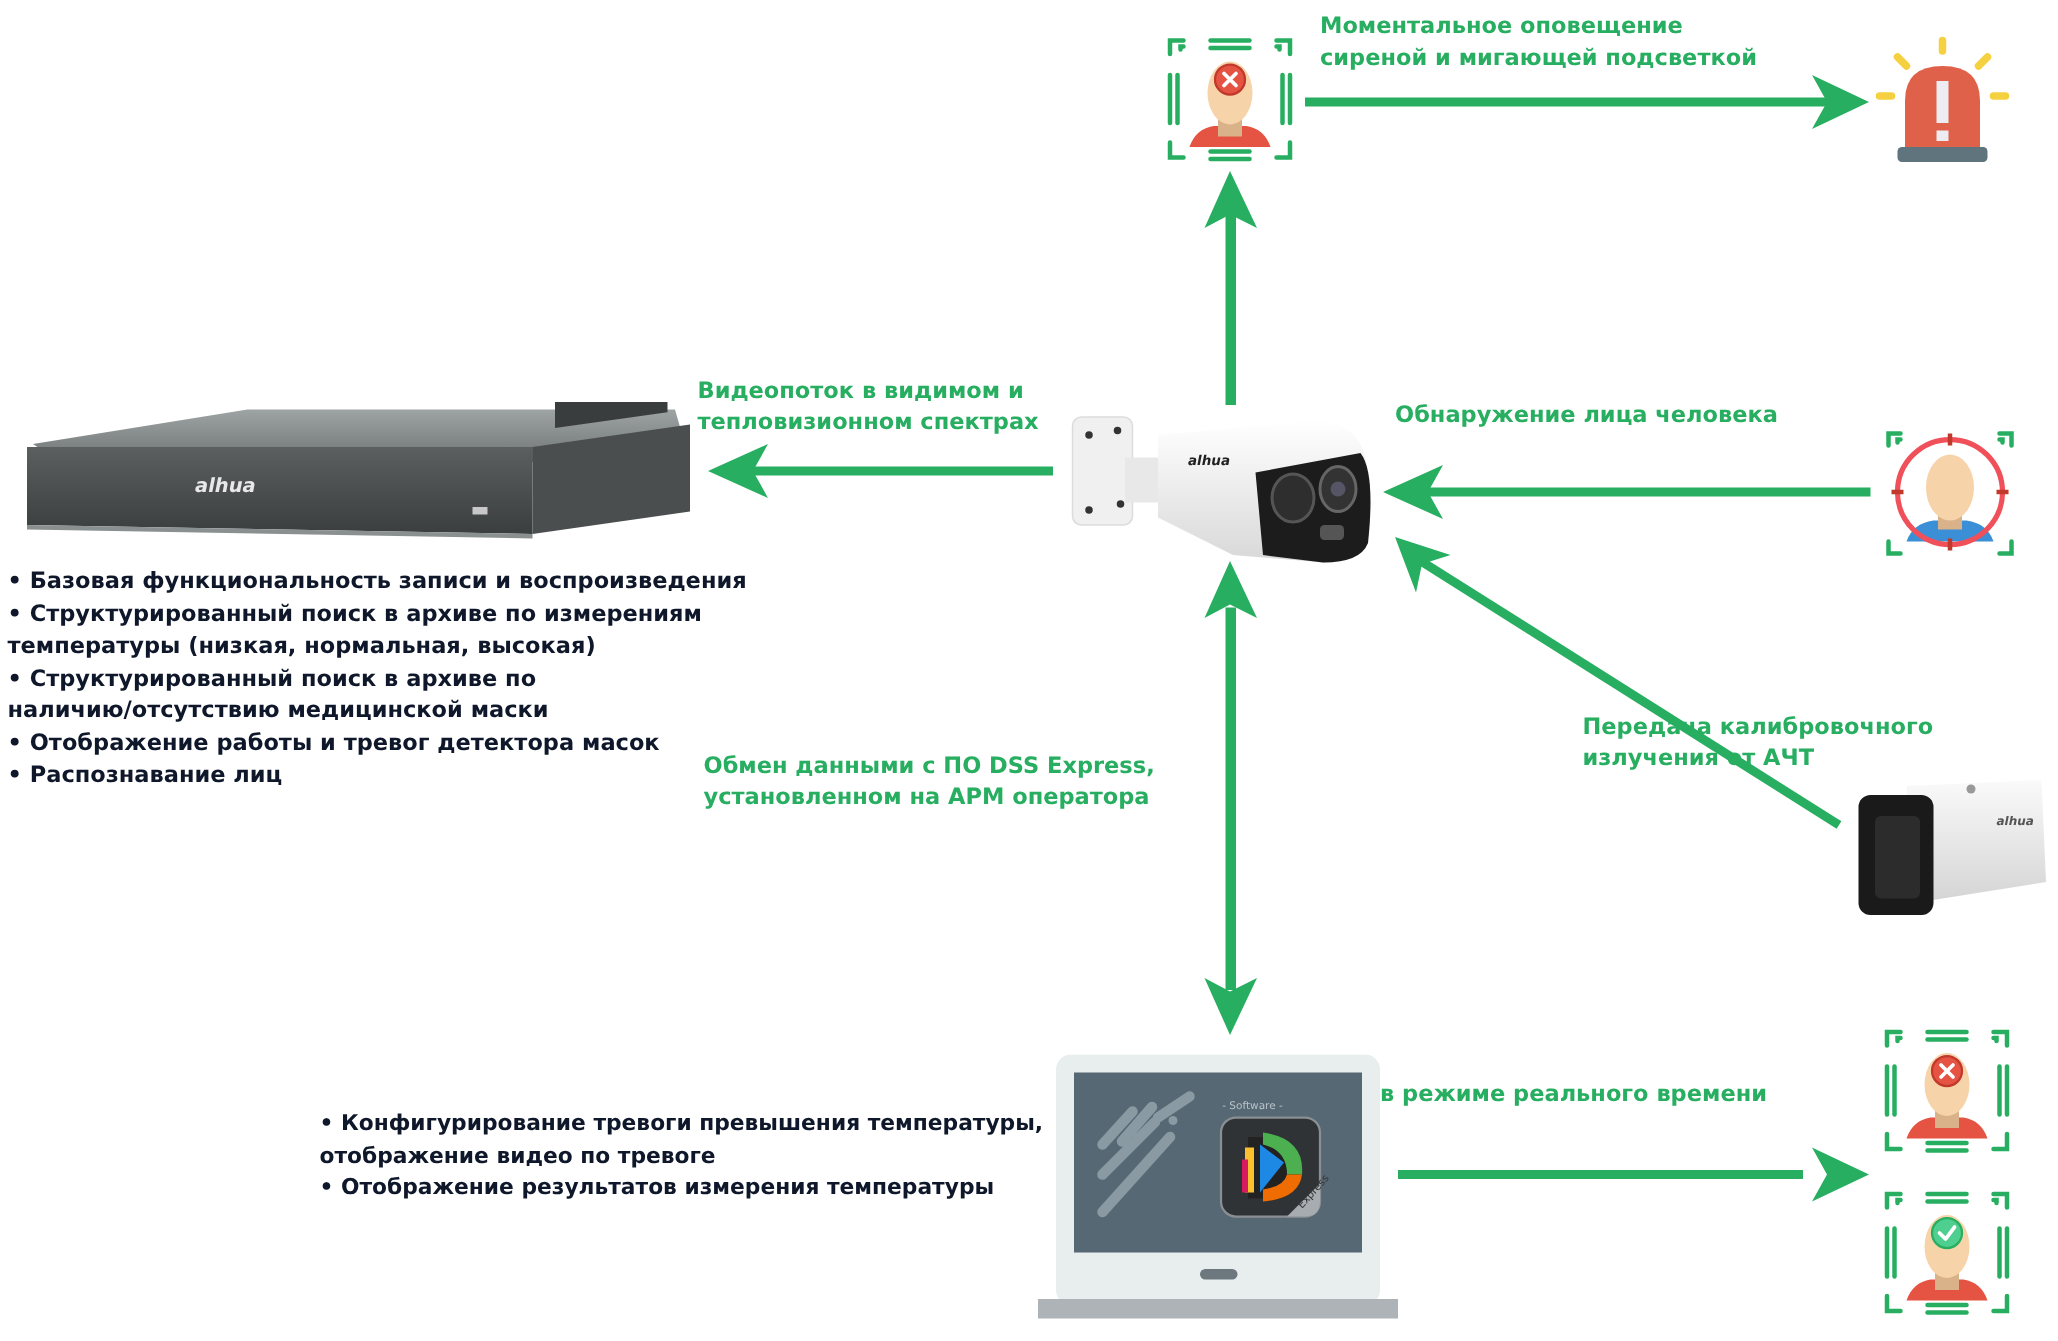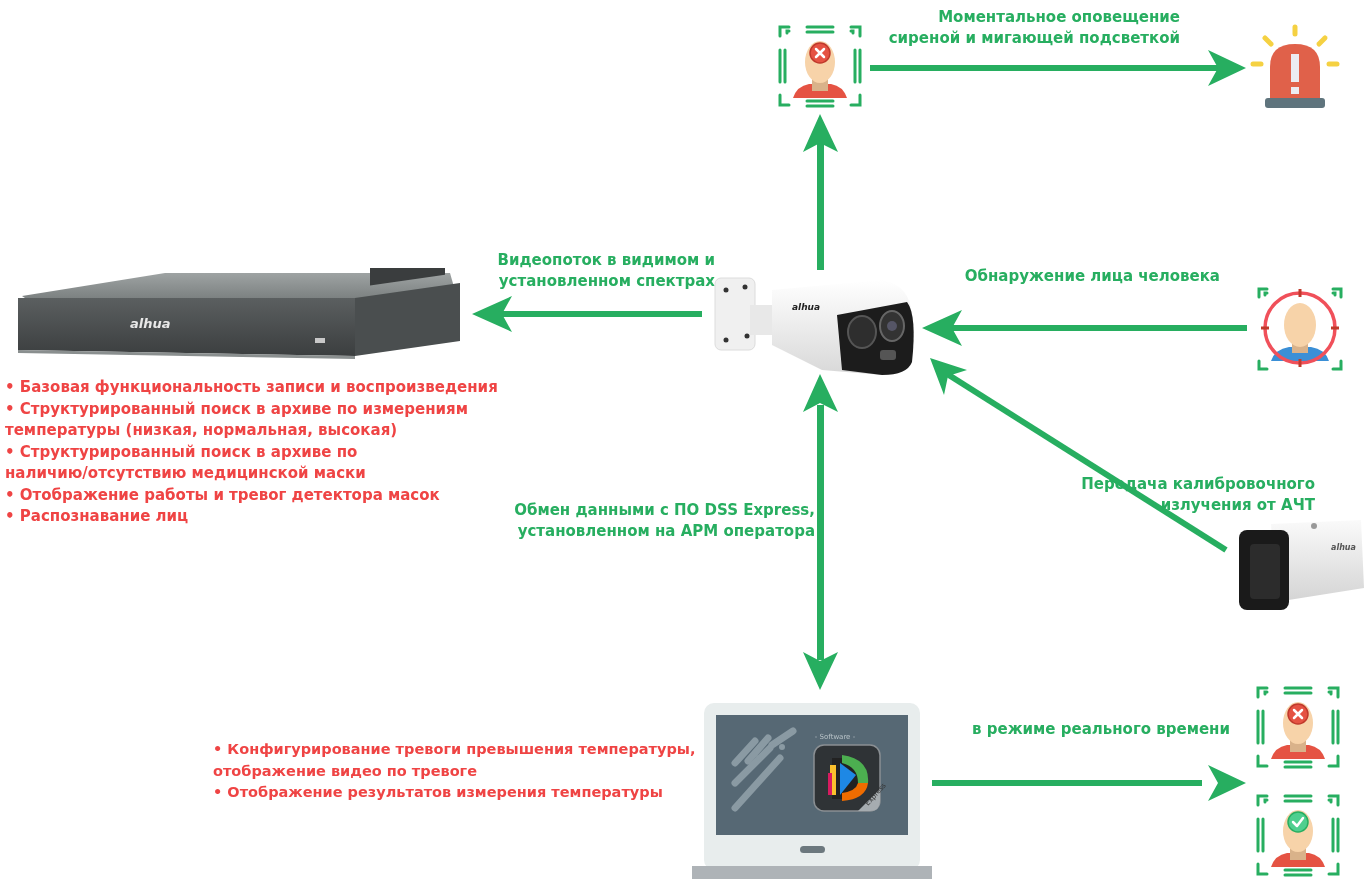--- a/index.html
+++ b/index.html
@@ -1,20 +1,20 @@
 <!DOCTYPE html>
 <html><head>
 <meta charset="utf-8">
 <style>
   html, body { margin: 0; padding: 0; background: #ffffff; }
   body { width: 1372px; height: 894px; position: relative; overflow: hidden;
          font-family: "DejaVu Sans", sans-serif; }
   .lbl { position: absolute; color: #27ae60; font-weight: bold; font-size: 15px; line-height: 21px; }
-  .center { text-align: right; }
-  .bullets { position: absolute; color: #ef4444; font-weight: bold; font-size: 15px; line-height: 21.5px; }
+  .center { text-align: left; }
+  .bullets { position: absolute; color: #0f172a; font-weight: bold; font-size: 15px; line-height: 21.5px; }
   .bullets div { white-space: nowrap; }
   svg.abs { position: absolute; left: 0; top: 0; }
   .node { position: absolute; }
 </style>
 </head>
 <body>
 
 <svg class="abs" width="1372" height="894">
   <g fill="#27ae60" stroke="none">
 
@@ -55,30 +55,30 @@
     </g>
   </g>
 </svg>
 
 <div class="lbl center" style="left:880px; top:7px; width:300px;">
   <div>Моментальное оповещение</div>
   <div>сиреной и мигающей подсветкой</div>
 </div>
 <div class="lbl center" style="left:465px; top:250px; width:250px;">
   <div>Видеопоток в видимом и</div>
-  <div>установленном спектрах</div>
+  <div>тепловизионном спектрах</div>
 </div>
 <div class="lbl center" style="left:930px; top:266px; width:290px;">
   <div>Обнаружение лица человека</div>
 </div>
 <div class="lbl center" style="left:1055px; top:430px; width:260px;margin-top:44px;">
   <div>Передача калибровочного</div>
   <div>излучения от АЧТ</div>
 </div>
-<div class="lbl center" style="left:495px; top:500px; width:320px;">
+<div class="lbl center" style="left:469px; top:500px; width:320px;">
   <div>Обмен данными с ПО DSS Express,</div>
   <div>установленном на АРМ оператора</div>
 </div>
 <div class="lbl center" style="left:920px; top:719px; width:310px;">
   <div>в режиме реального времени</div>
 </div>
 
 <div class="bullets" style="left:5px; top:377px;">
   <div>• Базовая функциональность записи и воспроизведения</div>
   <div>• Структурированный поиск в архиве по измерениям</div>

